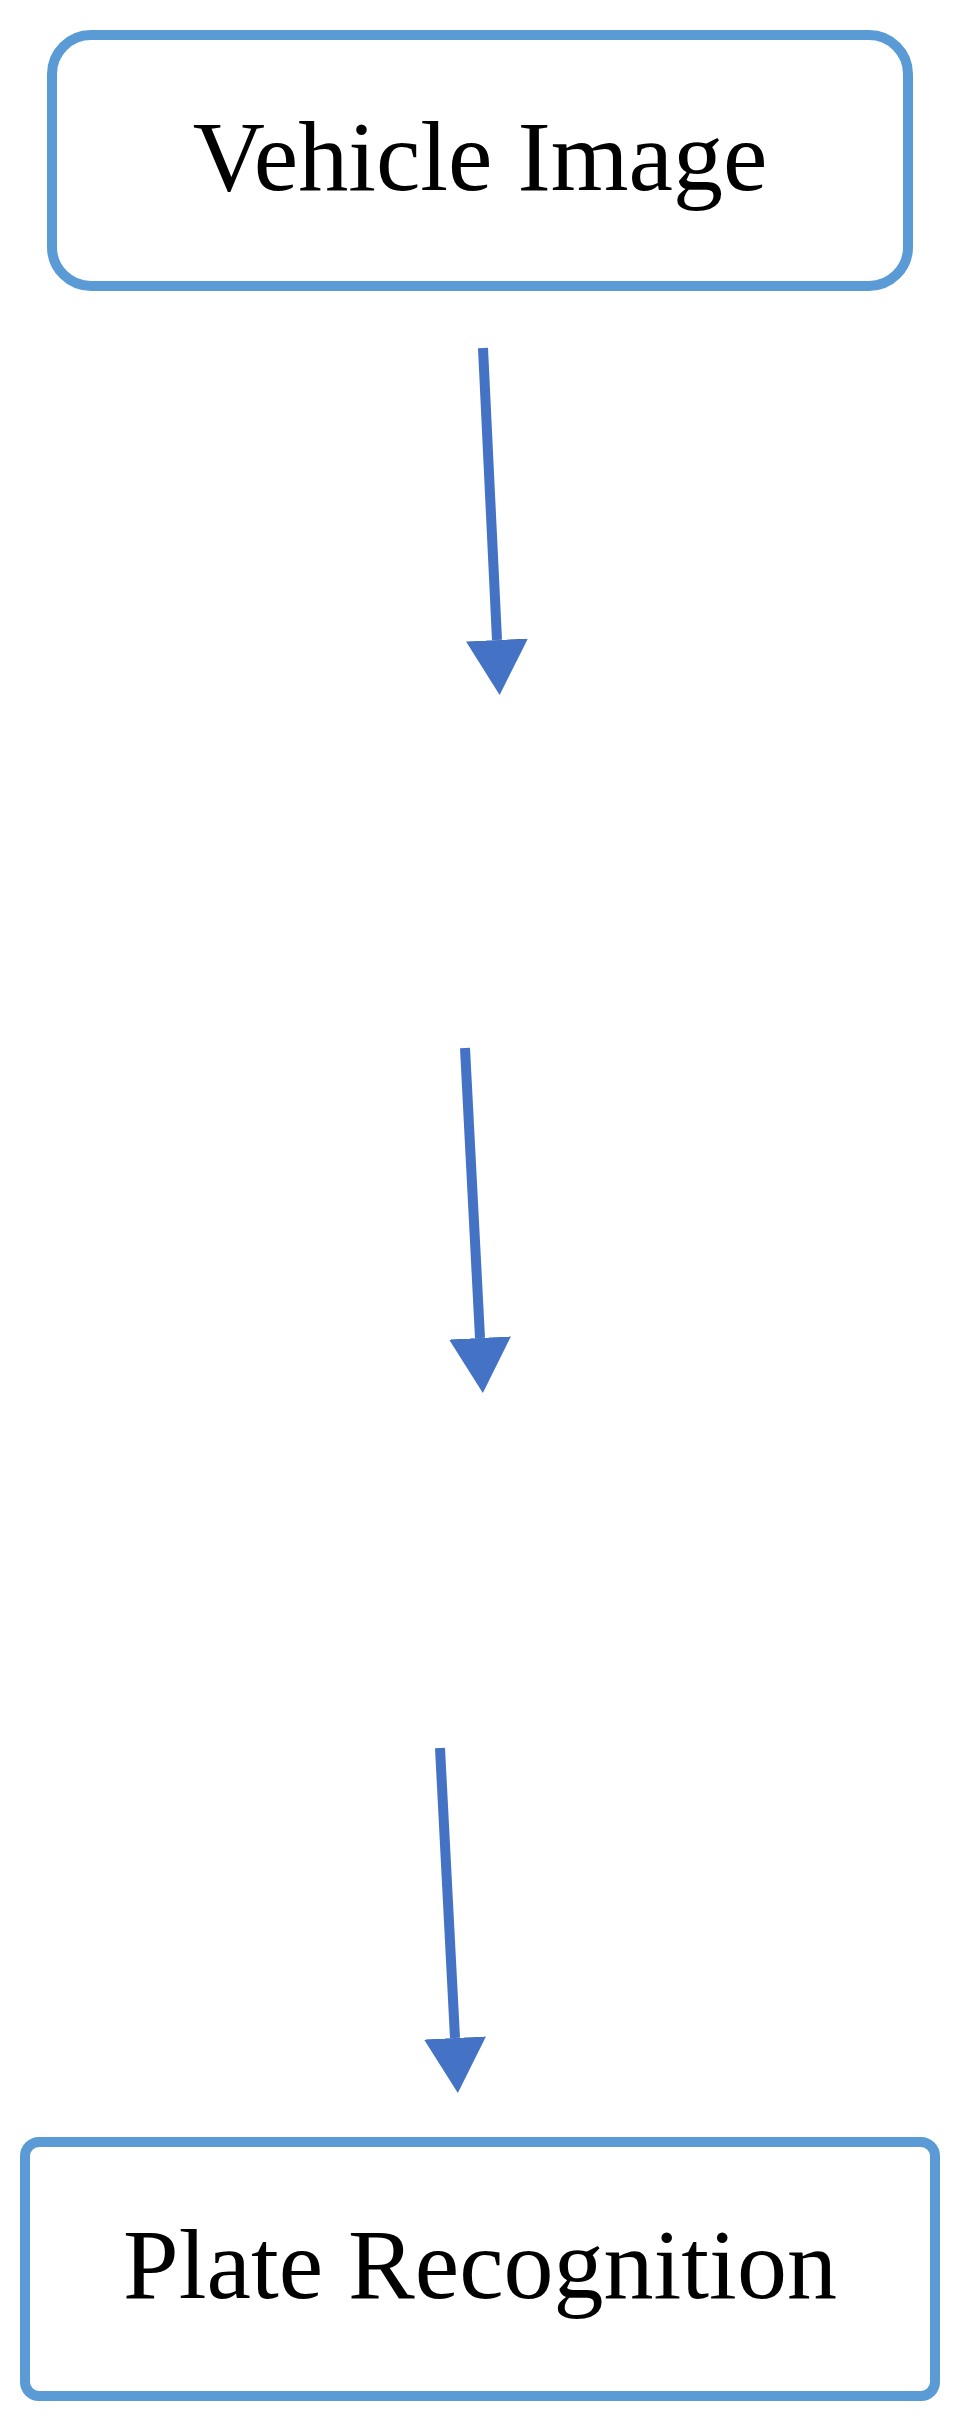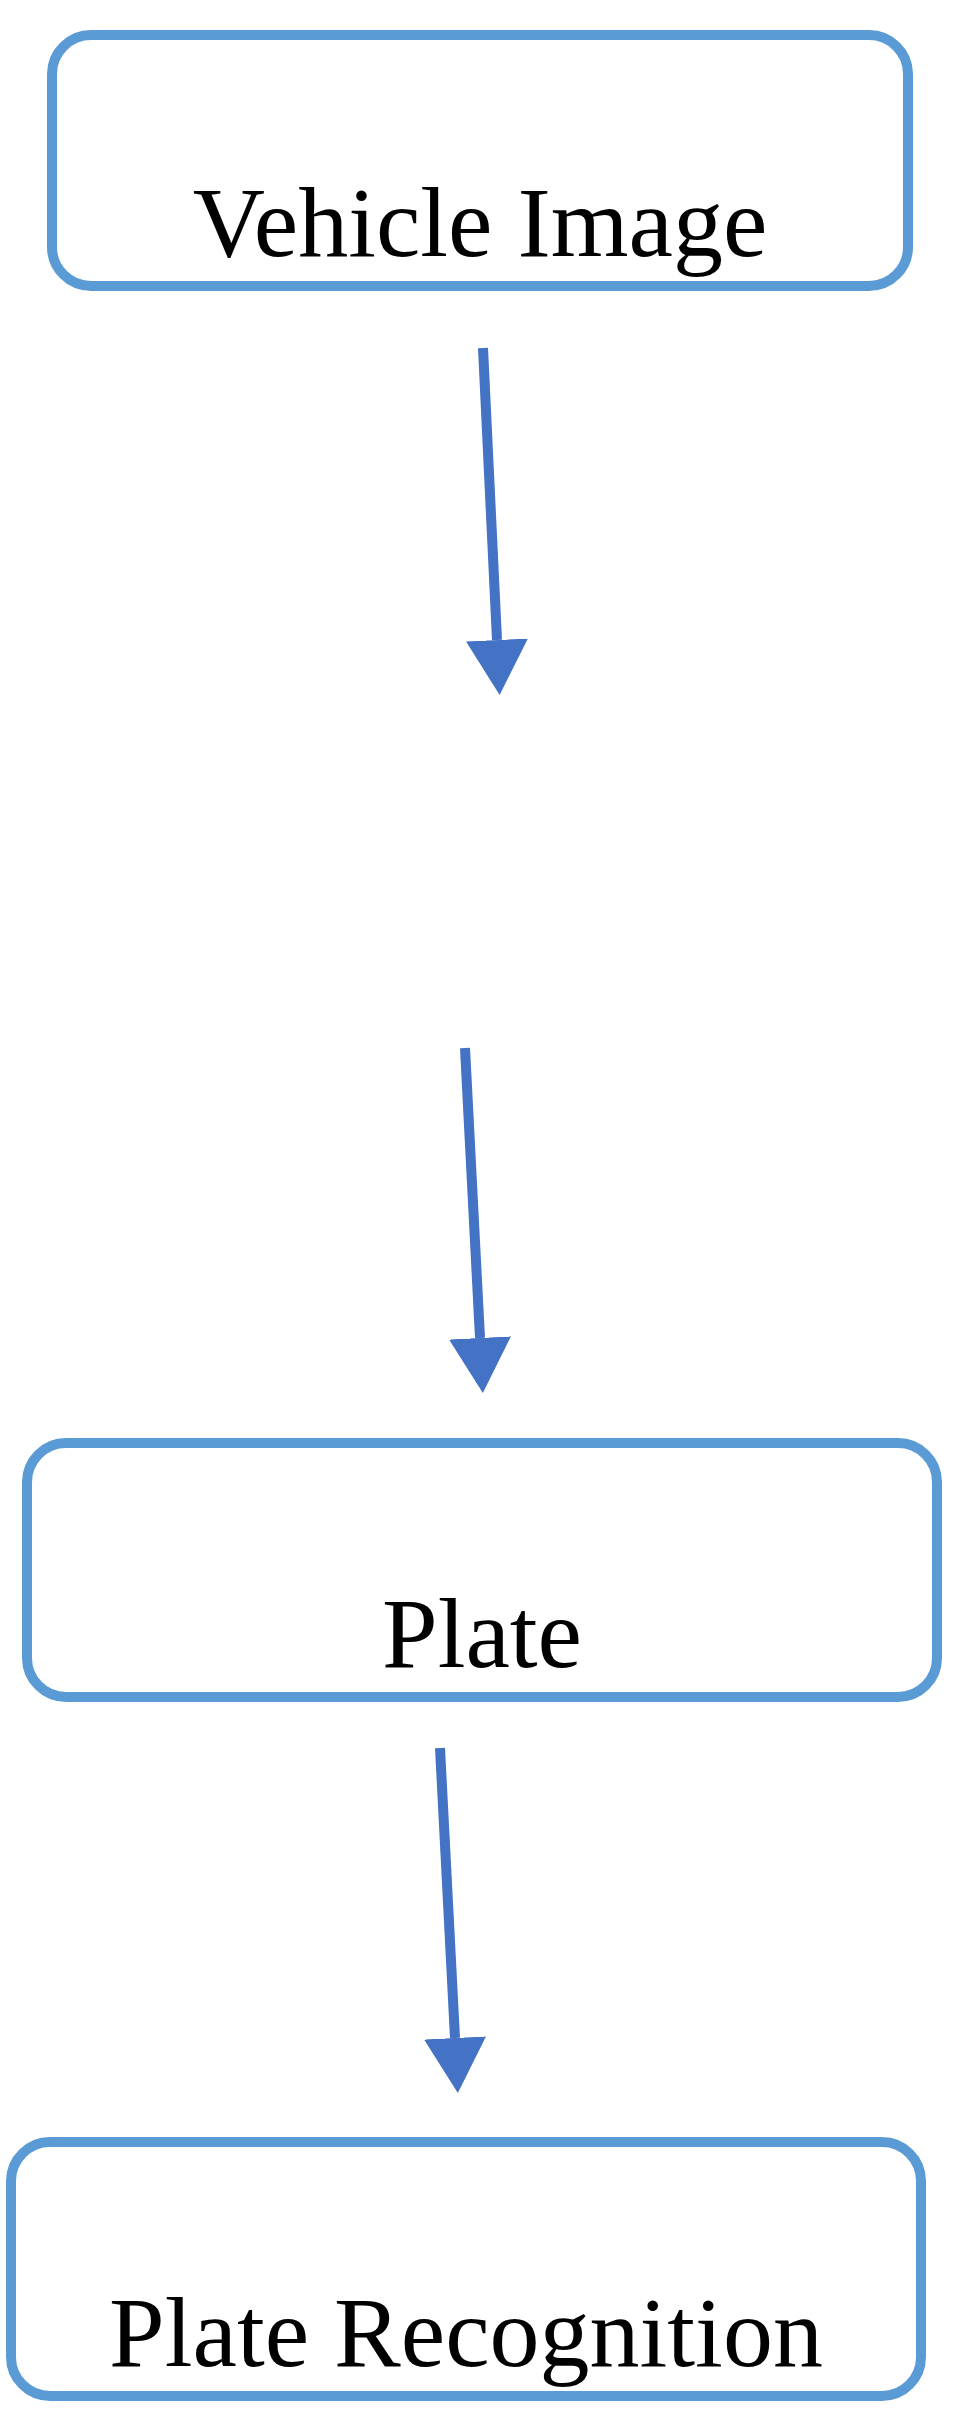--- a/index.html
+++ b/index.html
@@ -22,57 +22,54 @@
     width: 974px;
     height: 2435px;
     overflow: hidden;
   }
   .node {
     position: absolute;
     background: var(--box-fill);
     border: 10px solid var(--box-border);
     border-radius: 44px;
     display: flex;
-    align-items: flex-end;
+    align-items: center;
     justify-content: center;
   }
   .node-label {
     font-size: 100px;
     line-height: 1;
     color: var(--text);
     white-space: nowrap;
     padding-bottom: 8px; 
   }
   #node-0 { left: 47px;  top: 30px;   width: 866px; height: 261px; }
   #node-1 { left: 67px;  top: 743px;  width: 868px; height: 262px; }
   #node-2 { left: 22px;  top: 1438px; width: 920px; height: 264px; }
-  #node-3 { left: 6px;  top: 2137px; width: 920px; height: 264px; }
+  #node-3 { left: 20px;  top: 2137px; width: 920px; height: 264px; border-radius: 19px; }
   .arrows-overlay {
     position: absolute;
     left: 0; top: 0;
     width: 974px;
     height: 2435px;
     pointer-events: none;
   }
   .flow-arrow { stroke: var(--arrow); stroke-width: 10; }
   .arrowhead-path { fill: var(--arrow); }
 </style>
 </head>
 <body>
 
 <div class="canvas">
 
   <div class="node" id="node-0">
     <span class="node-label">Vehicle Image</span>
   </div>
 
 
-  <div class="node" id="node-2">
-    <span class="node-label">Plate</span>
-  </div>
 
   <div class="node" id="node-3">
     <span class="node-label">Plate Recognition</span>
   </div>
 
   <svg class="arrows-overlay" viewBox="0 0 974 2435" xmlns="http://www.w3.org/2000/svg">
     <defs>
       <marker id="arrowhead" viewBox="0 0 6 10" markerWidth="6" markerHeight="10" refX="0" refY="5" orient="auto">
         <path class="arrowhead-path" d="M 0 1.9 L 5.5 5 L 0 8.1 Z"></path>
       </marker>

